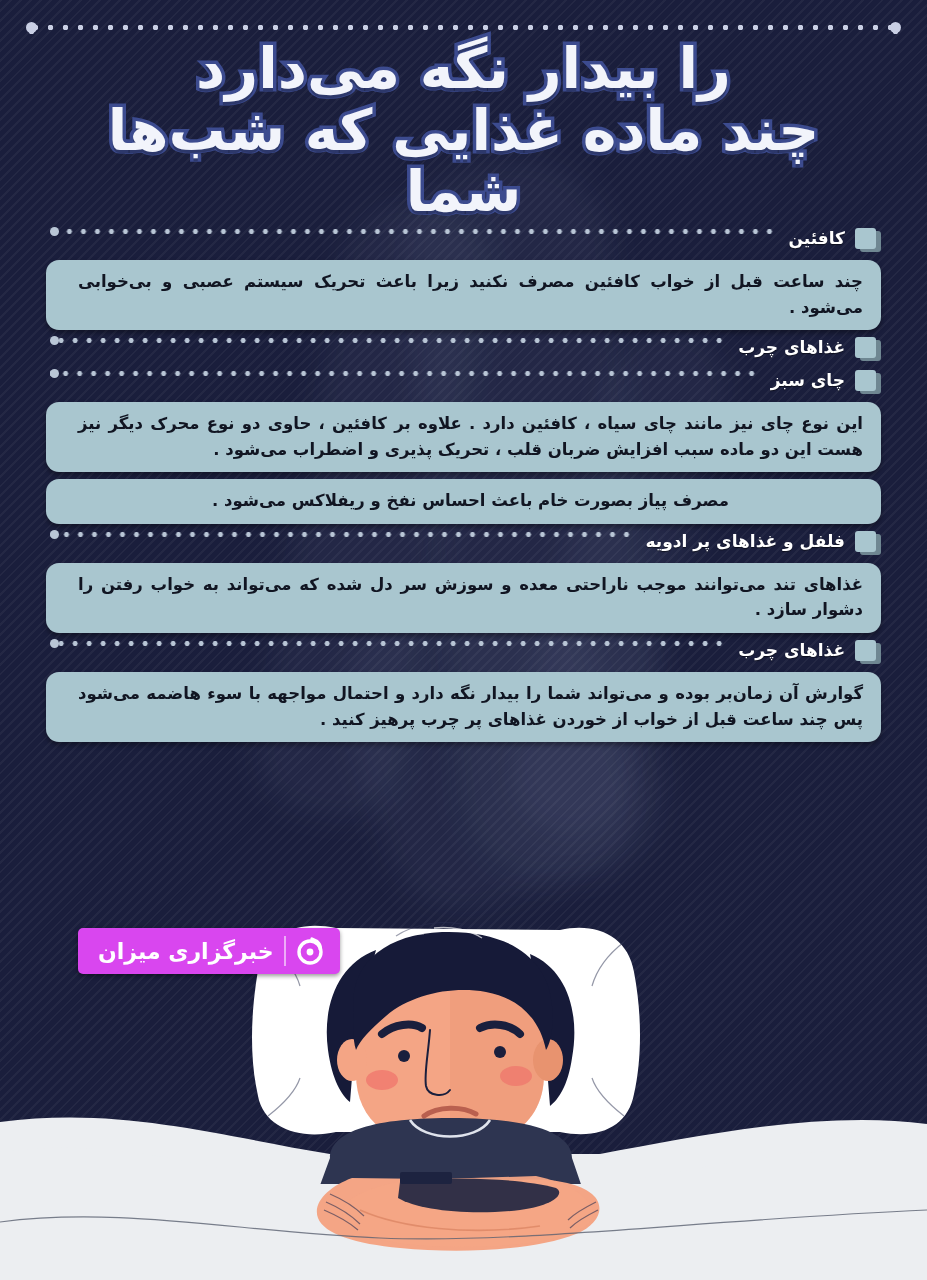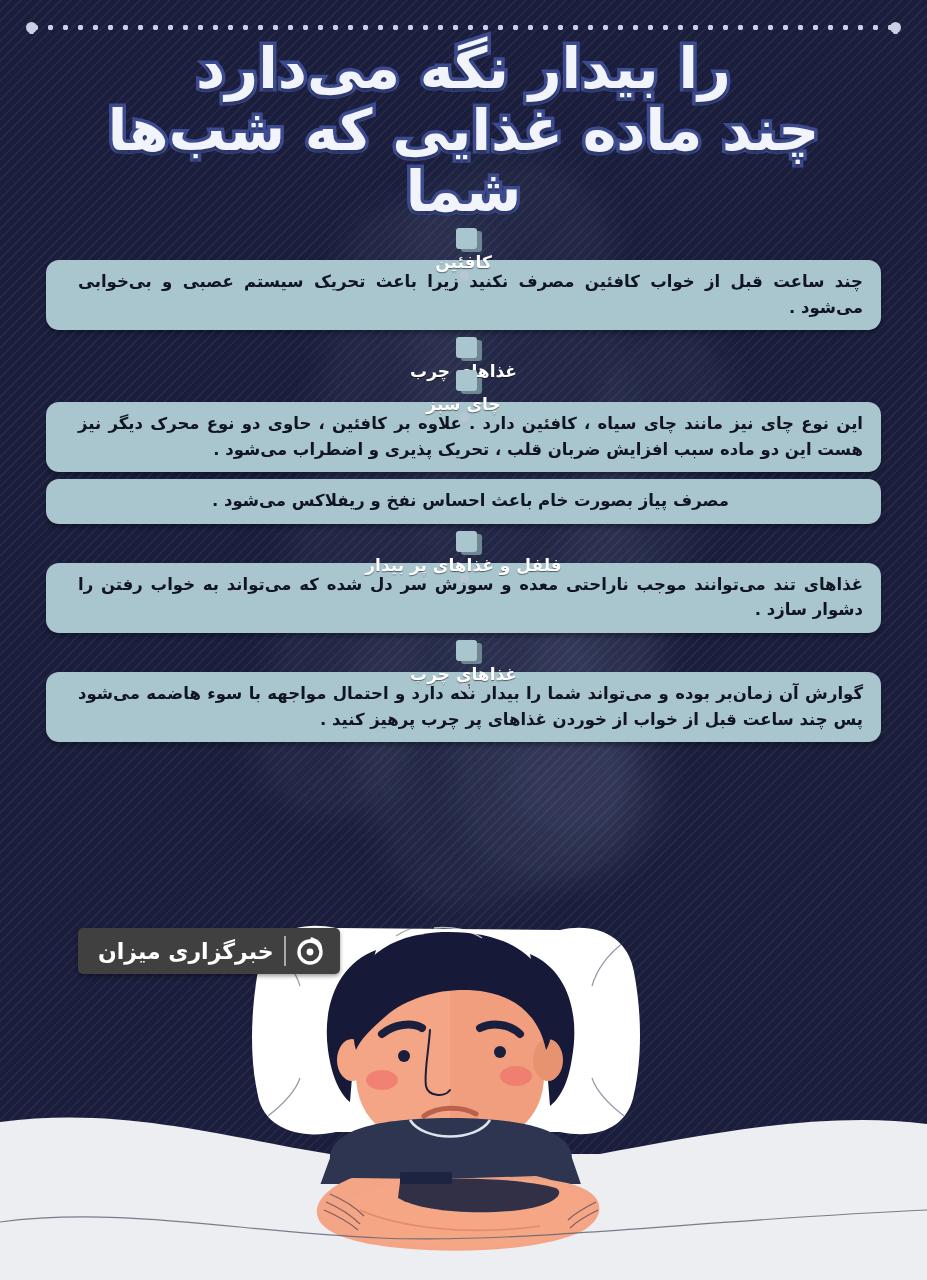--- a/index.html
+++ b/index.html
@@ -112,22 +112,22 @@
     z-index: 6;
     left: 46px;
     right: 46px;
     top: 228px;
   }
 
   .item { margin-bottom: 7px; }
 
   .item-head {
     display: flex;
-    flex-direction: column;
-    align-items: center;
+    flex-direction: row;
+    align-items: flex-start;
     height: 26px;
     direction: rtl;
   }
   .marker {
     flex: 0 0 auto;
     width: 26px; height: 24px;
     margin-left: 10px;
     position: relative;
   }
   .marker .m-face {
@@ -196,21 +196,21 @@
   
   #logo {
     position: absolute;
     z-index: 7;
     left: 78px;
     top: 928px;
     height: 46px;
     display: flex;
     flex-direction: row;
     align-items: center;
-    background: #404040;
+    background: #d946ef;
     border-radius: 5px;
     padding: 0 14px 0 10px;
     box-shadow: 0 2px 4px rgba(0,0,0,0.4);
     direction: rtl;
   }
   #logo .logo-text {
     font-family: "DejaVu Sans", "Liberation Sans", sans-serif;
     font-weight: bold;
     font-size: 22px;
     color: #ffffff;
@@ -310,21 +310,21 @@
         <p>مصرف پیاز بصورت خام باعث احساس نفخ و ریفلاکس می‌شود .</p>
       </div>
     </div>
 
     <div class="item">
       <div class="item-head">
         <span class="marker">
             <span class="m-shadow"></span>
             <span class="m-face"></span>
           </span>
-        <span class="item-label">فلفل و غذاهای پر بیدار</span>
+        <span class="item-label">فلفل و غذاهای پر ادویه</span>
         <span class="leader"></span>
       </div>
       <div class="card">
         <p>غذاهای تند می‌توانند موجب ناراحتی معده و سوزش سر دل شده که می‌تواند به خواب رفتن را دشوار  سازد .</p>
       </div>
     </div>
 
     <div class="item">
       <div class="item-head">
         <span class="marker">

